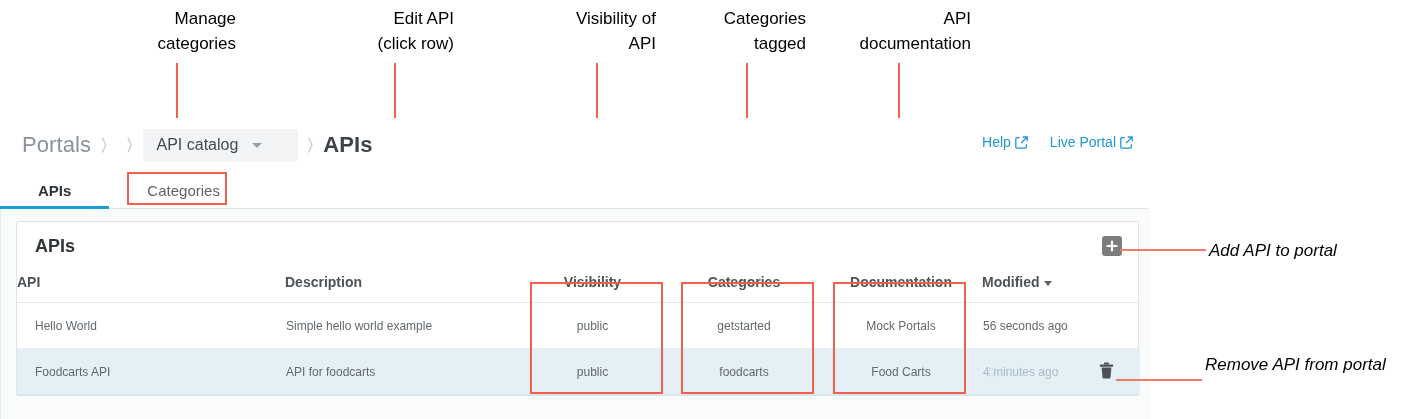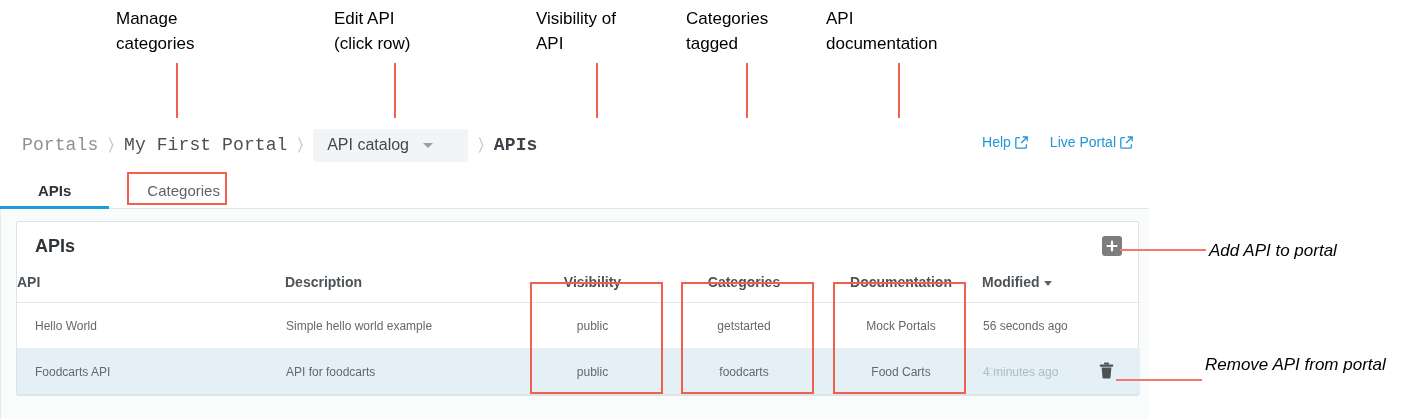--- a/index.html
+++ b/index.html
@@ -11,21 +11,21 @@
     position:relative;
     -webkit-font-smoothing:antialiased;
   }
 
   
   .anno-label{
     position:absolute;
     font-size:17px;
     line-height:25px;
     color:#000000;
-    text-align:left;
+    text-align:right;
     white-space:pre-line;
     font-family:"Liberation Sans", sans-serif;
   }
   .anno-label.left{text-align:left;white-space:nowrap;font-style:italic;}
   .anno-vline{
     position:absolute;
     width:2px;
     background:#f0604d;
   }
   .anno-hline{
@@ -46,23 +46,23 @@
     left:0;top:118px;width:1149px;height:301px;
     background:#ffffff;
   }
   .breadcrumb{
     position:absolute;
     left:22px;top:10px;
     display:flex;align-items:center;
     height:34px;
   }
   .crumb{
-    font-size:18px;
+    font-size:22px;
     color:#8a9399;
-    font-family:Liberation Mono, monospace;
+    font-family:Liberation Sans, sans-serif;
     letter-spacing:.1px;
   }
   .crumb.strong{color:#4a5156;}
   .crumb.current{color:#3d4348;font-weight:bold;}
   .sep{
     font-size:17px;color:#c2c8cc;
     margin:0 10px;
   }
   .crumb-select{
     background:#f2f4f5;
@@ -221,21 +221,20 @@
 
 <div class="anno-label" style="left:826px;top:6px;width:145px;">API
 documentation</div>
 <div class="anno-vline" style="left:898px;top:63px;height:220px;"></div>
 
 <div class="app">
 
   <div class="breadcrumb">
     <span class="crumb">Portals</span>
     <span class="sep">〉</span>
-    <span class="crumb strong">My First Portal</span>
     <span class="sep">〉</span>
     <span class="crumb-select">
       <span class="sv">API catalog</span>
       <span class="caret"></span>
     </span>
     <span class="sep">〉</span>
     <span class="crumb current">APIs</span>
   </div>
 
   <div class="toplinks">

